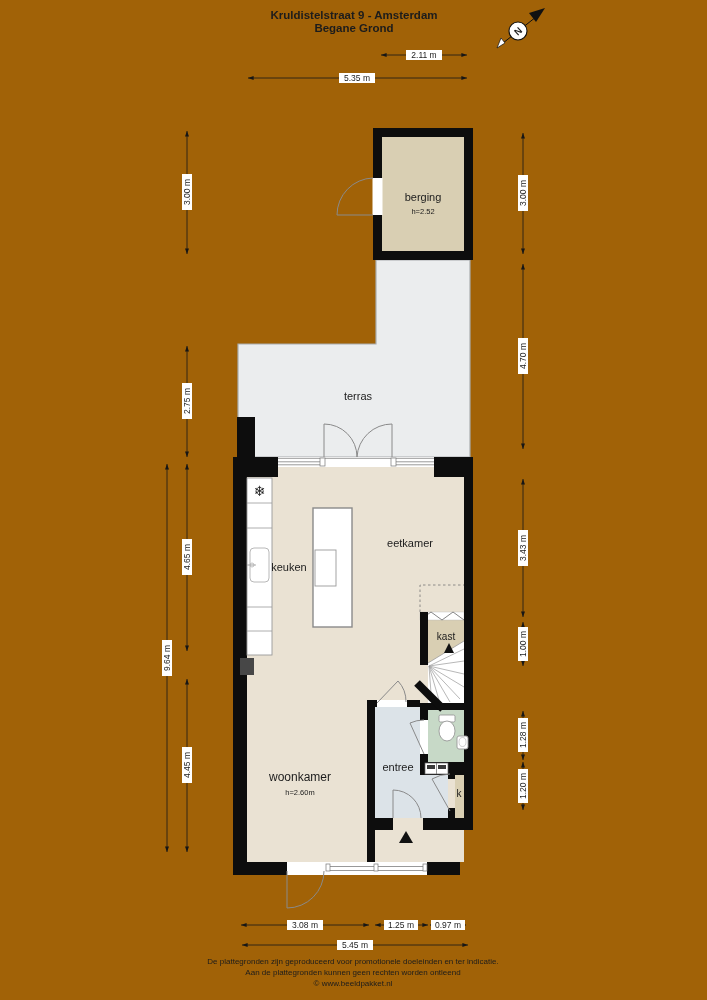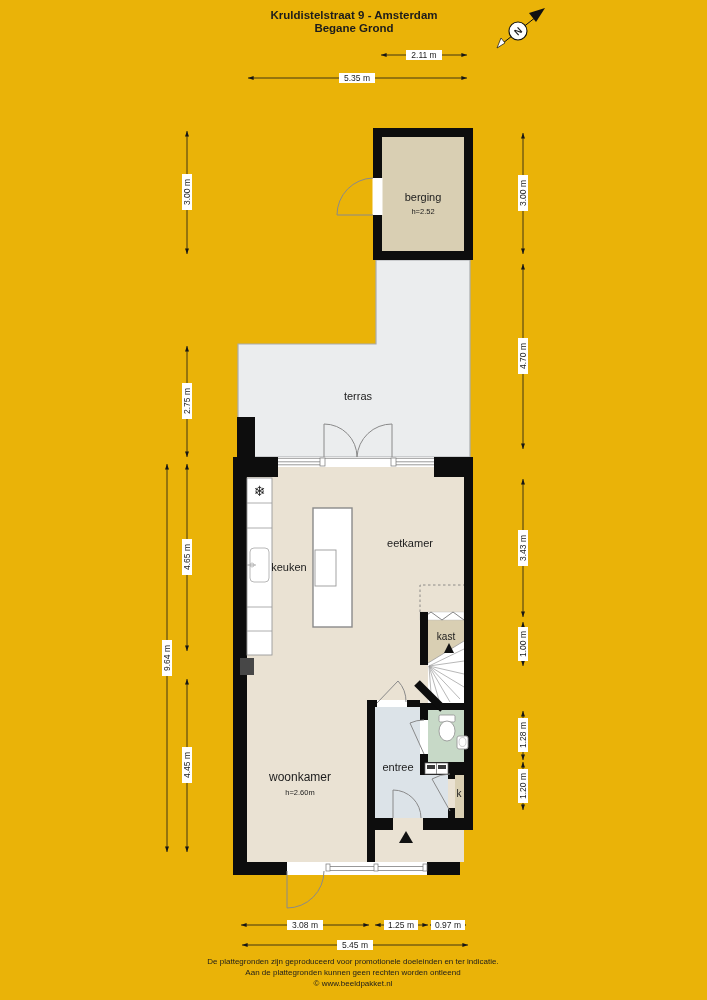--- a/index.html
+++ b/index.html
@@ -1,16 +1,16 @@
 <!DOCTYPE html>
 <html><head>
 <meta charset="utf-8">
 <style>
   html,body{margin:0;padding:0;background:#fff;}
-  .canvas{position:relative;width:707px;height:1000px;background:#eab308;overflow:hidden;
+  .canvas{position:relative;width:707px;height:1000px;background:#a16207;overflow:hidden;
           font-family:"Liberation Sans", sans-serif;}
   svg text{font-family:"Liberation Sans", sans-serif;fill:#1c1c1c;}
   .wall{fill:#0d0d0d;stroke:none;}
   .doorline{stroke:#8a8a8a;stroke-width:1;fill:none;}
   .dimline{stroke:#161616;stroke-width:0.8;}
   .dimtext{font-size:8.5px;}
   .dimmask{fill:#ffffff;}
   .roomlabel{font-size:11px;}
   .smalllabel{font-size:7.5px;}
   .fixture{fill:#ffffff;stroke:#999;stroke-width:0.9;}

